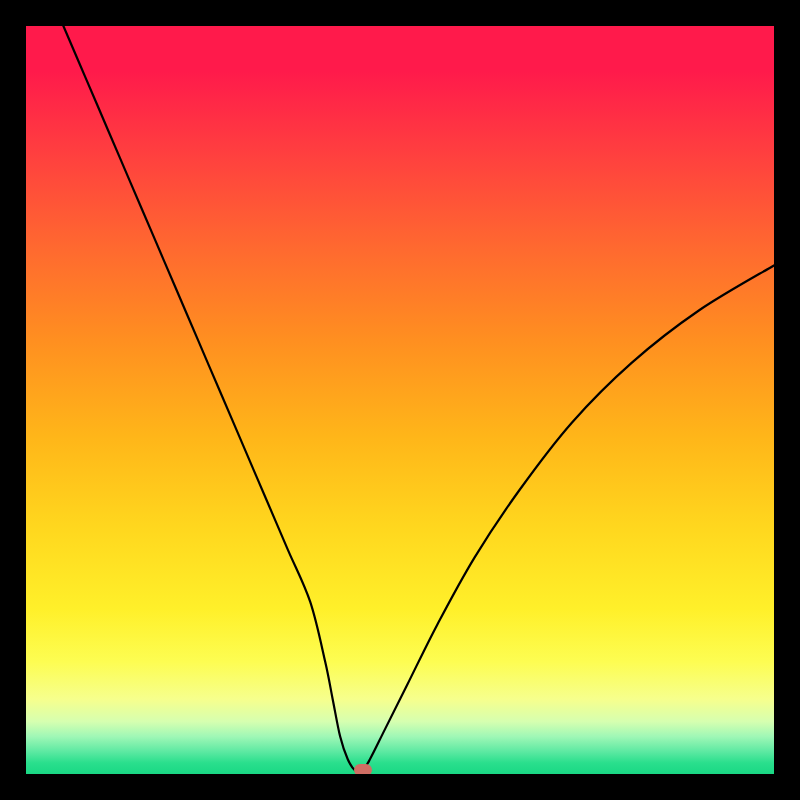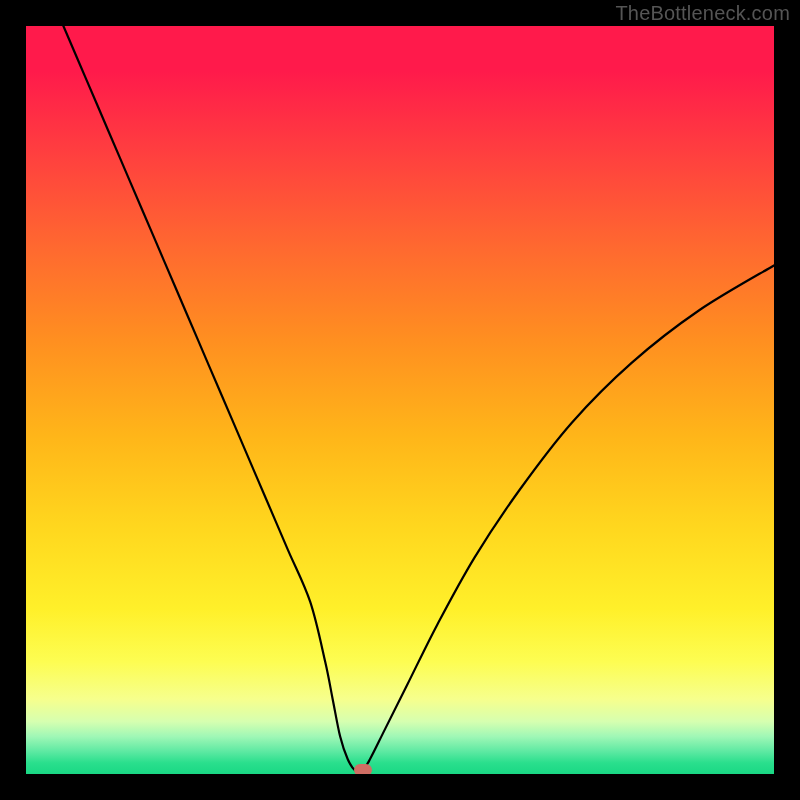--- a/index.html
+++ b/index.html
@@ -71,21 +71,20 @@
     border-radius: 6px;
     background: #cf6e64;
     z-index: 6;
     transform: translate(-50%, -50%);
   }
 </style>
 </head>
 <body>
 
 <div class="frame">
-  <div class="watermark">TheBottleneck.com</div>
 
   <div class="plot-area">
     <div class="gradient"></div>
 
     <svg class="curve" viewBox="0 0 748 748" preserveAspectRatio="none">
       <path fill="none" stroke="#000" stroke-width="2.2" stroke-linecap="round" d="M 37.40 0.00 C 41.14 8.73, 52.36 34.91, 59.84 52.36 C 67.32 69.81, 74.80 87.27, 82.28 104.72 C 89.76 122.17, 97.24 139.63, 104.72 157.08 C 112.20 174.53, 119.68 191.99, 127.16 209.44 C 134.64 226.89, 142.12 244.35, 149.60 261.80 C 157.08 279.25, 164.56 296.71, 172.04 314.16 C 179.52 331.61, 187.00 349.07, 194.48 366.52 C 201.96 383.97, 209.44 401.43, 216.92 418.88 C 224.40 436.33, 231.88 453.79, 239.36 471.24 C 246.84 488.69, 254.32 506.15, 261.80 523.60 C 269.28 541.05, 278.01 557.26, 284.24 575.96 C 290.47 594.66, 295.46 619.59, 299.20 635.80 C 302.94 652.01, 304.19 660.73, 306.68 673.20 C 309.17 685.67, 311.67 700.63, 314.16 710.60 C 316.65 720.57, 319.15 727.43, 321.64 733.04 C 324.13 738.65, 326.63 742.39, 329.12 744.26 C 331.61 746.13, 334.11 746.13, 336.60 744.26 C 339.09 742.39, 340.34 739.90, 344.08 733.04 C 347.82 726.18, 352.81 715.59, 359.04 703.12 C 365.27 690.65, 372.75 675.69, 381.48 658.24 C 390.21 640.79, 400.18 619.59, 411.40 598.40 C 422.62 577.21, 435.09 553.52, 448.80 531.08 C 462.51 508.64, 477.47 486.20, 493.68 463.76 C 509.89 441.32, 527.34 417.63, 546.04 396.44 C 564.74 375.25, 584.69 355.30, 605.88 336.60 C 627.07 317.90, 649.51 300.45, 673.20 284.24 C 696.89 268.03, 735.53 246.84, 748.00 239.36"></path>
     </svg>
 
     <div class="marker" style="left: 336.6px; top: 744.26px;"></div>
   </div>

